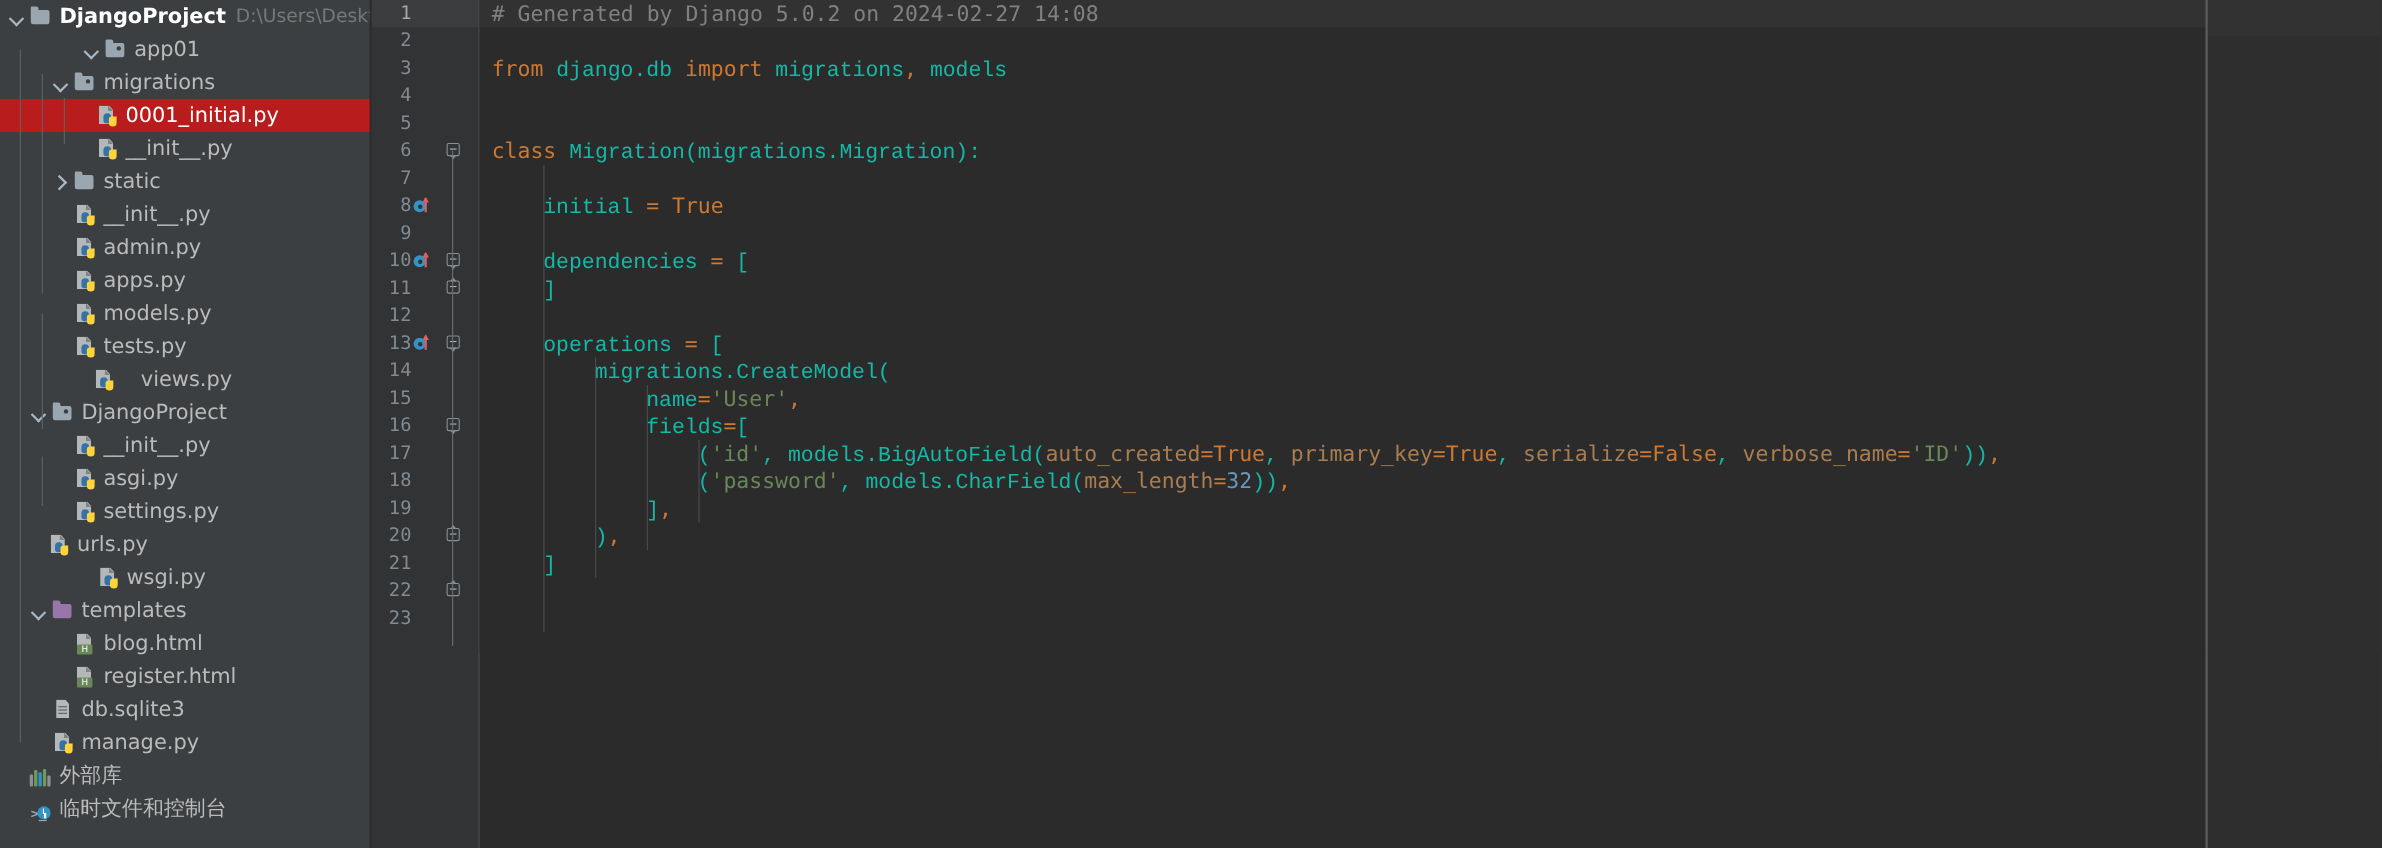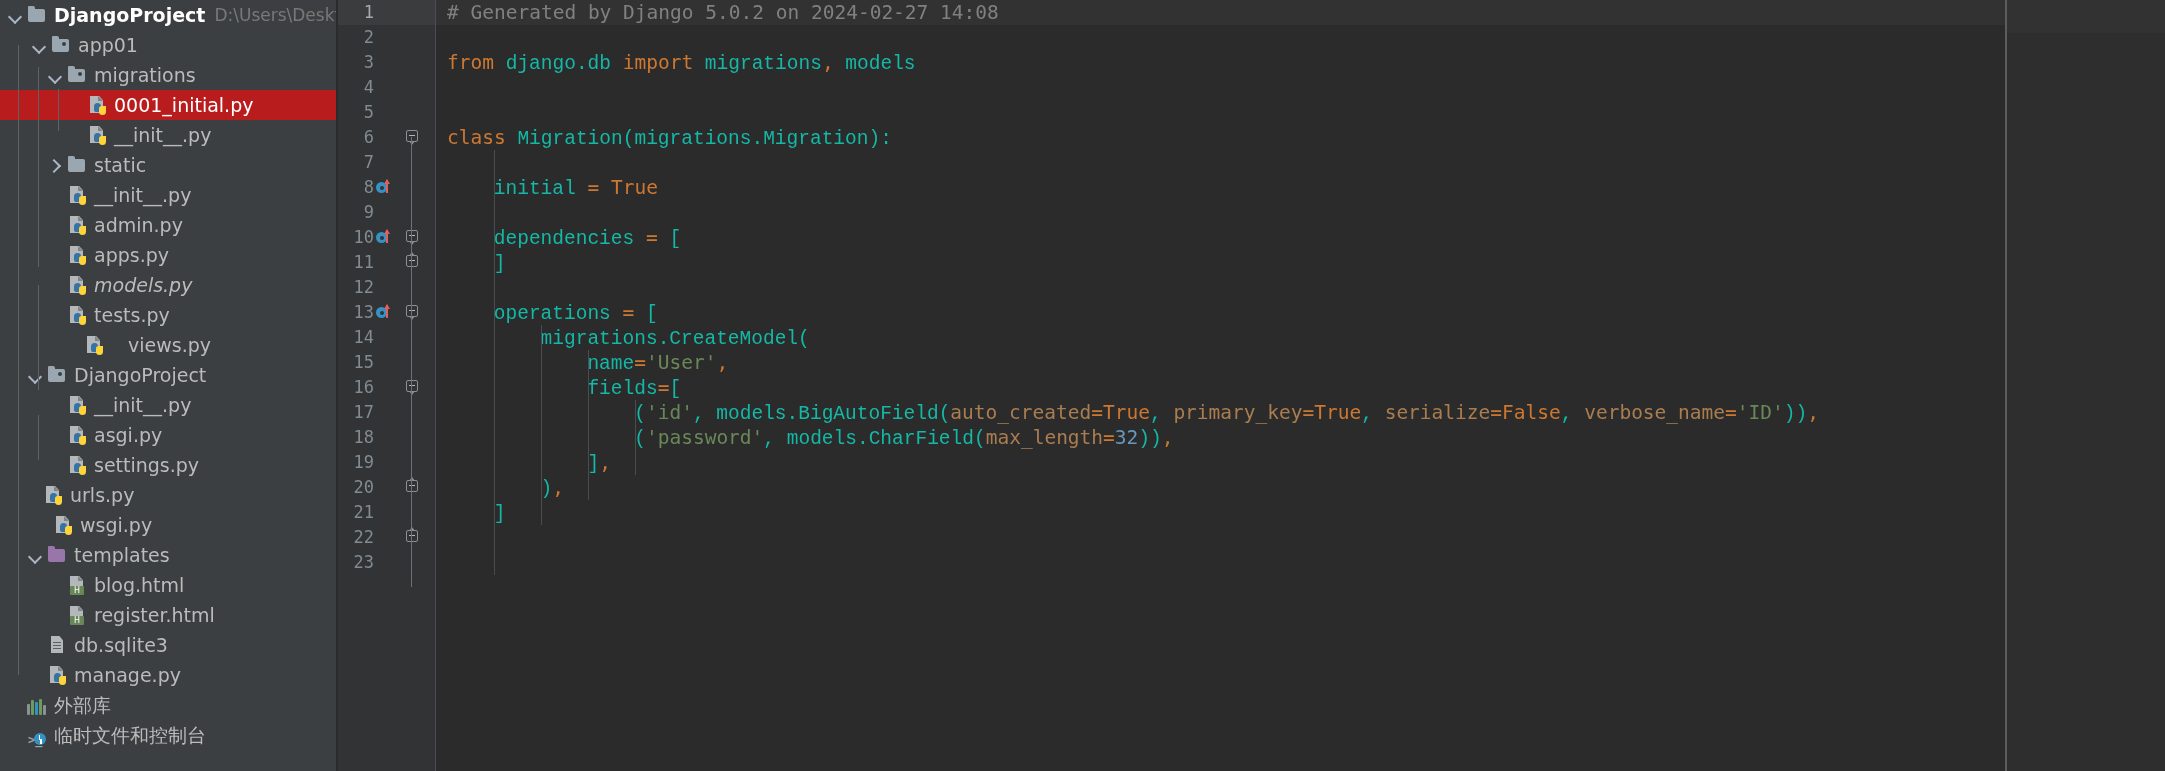--- a/index.html
+++ b/index.html
@@ -416,21 +416,21 @@
 <div id="app">
 
   <div id="sidebar">
     <div id="tree">
         <div class="tree-row" style="padding-left: 6px;">
           <span class="arrow down"></span>
           <span class="ic ic-folder"></span>
           <span class="row-label bold">DjangoProject</span>
           <span class="row-sub">D:\Users\Desktop\</span>
         </div>
-        <div class="tree-row" style="padding-left: 30px;">
+        <div class="tree-row" style="padding-left: 30px; margin-left: 44px;">
           <span class="arrow down"></span>
           <span class="ic ic-folder ic-folder-src">
             <span class="dot"></span>
           </span>
           <span class="row-label">app01</span>
         </div>
         <div class="tree-row" style="padding-left: 46px;">
           <span class="arrow down"></span>
           <span class="ic ic-folder ic-folder-src">
             <span class="dot"></span>
@@ -485,21 +485,21 @@
         <div class="tree-row" style="padding-left: 46px;">
           <span class="arrow noarrow"></span>
           <span class="ic ic-file">
             <span class="pybadge">
               <span class="pb1"></span>
               <span class="pb2"></span>
             </span>
           </span>
           <span class="row-label">apps.py</span>
         </div>
-        <div class="tree-row" style="padding-left: 46px; font-style: italic;">
+        <div class="tree-row" style="padding-left: 46px;">
           <span class="arrow noarrow"></span>
           <span class="ic ic-file">
             <span class="pybadge">
               <span class="pb1"></span>
               <span class="pb2"></span>
             </span>
           </span>
           <span class="row-label">models.py</span>
         </div>
         <div class="tree-row" style="padding-left: 46px;">
@@ -562,21 +562,21 @@
         <div class="tree-row" style="padding-left: 22px;">
           <span class="arrow noarrow"></span>
           <span class="ic ic-file">
             <span class="pybadge">
               <span class="pb1"></span>
               <span class="pb2"></span>
             </span>
           </span>
           <span class="row-label">urls.py</span>
         </div>
-        <div class="tree-row" style="padding-left: 32px;">
+        <div class="tree-row" style="padding-left: 67px;">
           <span class="arrow noarrow"></span>
           <span class="ic ic-file">
             <span class="pybadge">
               <span class="pb1"></span>
               <span class="pb2"></span>
             </span>
           </span>
           <span class="row-label">wsgi.py</span>
         </div>
         <div class="tree-row" style="padding-left: 26px;">

